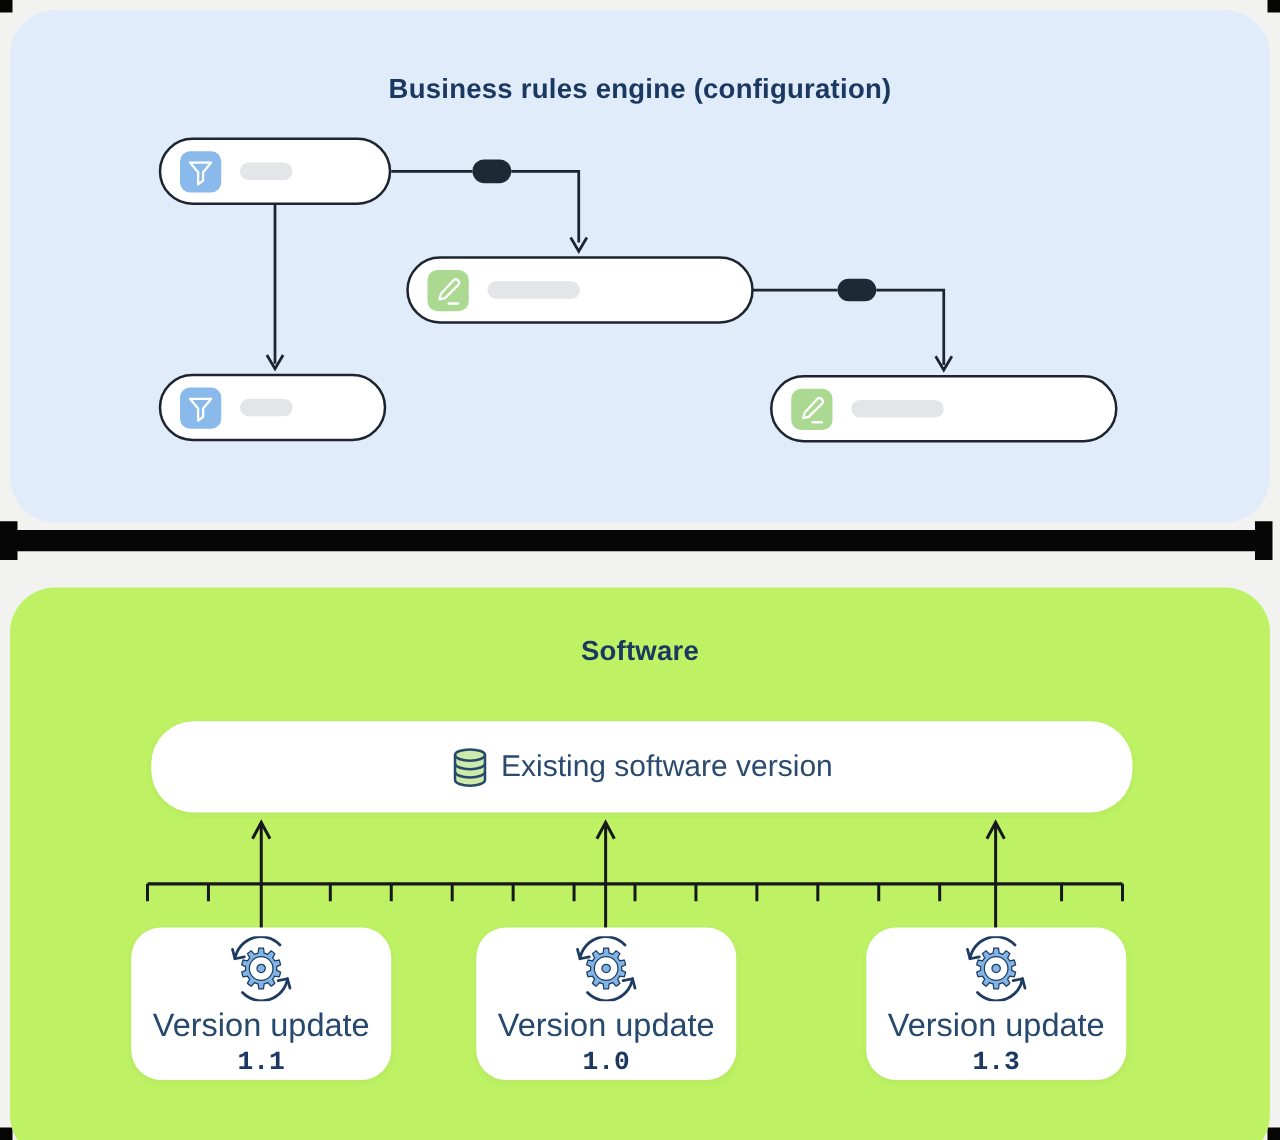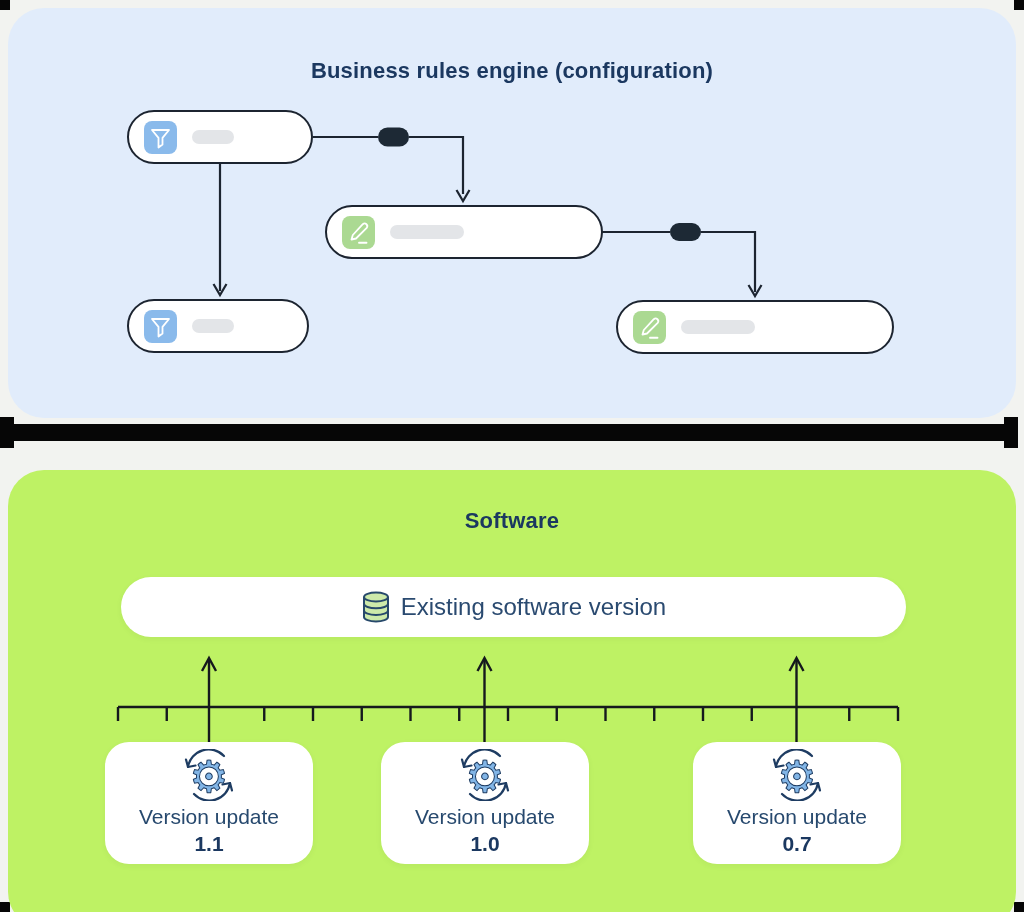--- a/index.html
+++ b/index.html
@@ -37,36 +37,36 @@
   .placeholder{height:14px;border-radius:7px;background:#e3e5e8;}
   .placeholder.short{width:42px;}
   .placeholder.long{width:74px;}
 
   .divider-bar{position:absolute;left:0;top:424px;width:1014px;height:17px;background:#060606;}
   .divider-cap{position:absolute;top:417px;width:14px;height:31px;background:#060606;}
   .divider-cap.left{left:0;}
   .divider-cap.right{left:1004px;}
 
   .existing-box{
-    position:absolute;left:113px;top:107px;width:785px;height:60px;
+    position:absolute;left:113px;top:107px;width:785px;height:73px;
     background:#ffffff;border-radius:34px;
     display:flex;align-items:center;justify-content:center;gap:10px;
     box-shadow:0 2px 6px rgba(40,60,40,.05);
   }
   .existing-label{font-size:24px;color:#2a4a70;}
 
   .version-card{
     position:absolute;top:272px;width:208px;height:122px;
     background:#ffffff;border-radius:24px;
     display:flex;flex-direction:column;align-items:center;
     box-shadow:0 2px 6px rgba(40,60,40,.05);
   }
   .version-card .gear{margin-top:7px;}
-  .card-label{font-size:21px;color:#27496e;line-height:1.15;}
-  .card-version{font-size:21px;font-weight:700;color:#1b3860;margin-top:3px;}
+  .card-label{font-size:26px;color:#27496e;line-height:1.15;}
+  .card-version{font-size:21px;font-weight:700;color:#1b3860;margin-top:3px;font-family:Liberation Mono, monospace;}
   .card1{left:97px;} .card2{left:373px;} .card3{left:685px;}
 </style>
 </head>
 <body>
 
 <div class="canvas">
 
   <div class="corner tl"></div>
   <div class="corner tr"></div>
   <div class="corner bl"></div>
@@ -215,16 +215,16 @@
           <text x="29" y="27" text-anchor="middle" dominant-baseline="central" font-family="DejaVu Sans, sans-serif" font-size="44" fill="#82b5e6" stroke="#1e3c62" stroke-width="1">⚙</text>
           <g stroke="#1e3c62" stroke-width="2.2" fill="none" stroke-linecap="round">
             <path d="M44 7 A21 21 0 0 0 8 18"></path>
             <path d="M8 18 L6 10.5 M8 18 L15.5 16.5"></path>
             <path d="M14 45 A21 21 0 0 0 50 34"></path>
             <path d="M50 34 L52 41.5 M50 34 L42.5 35.5"></path>
           </g>
         </svg>
       </span>
       <span class="card-label">Version update</span>
-      <span class="card-version">0.7</span>
+      <span class="card-version">1.3</span>
     </div>
   </section>
 </div>
 
 </body></html>

